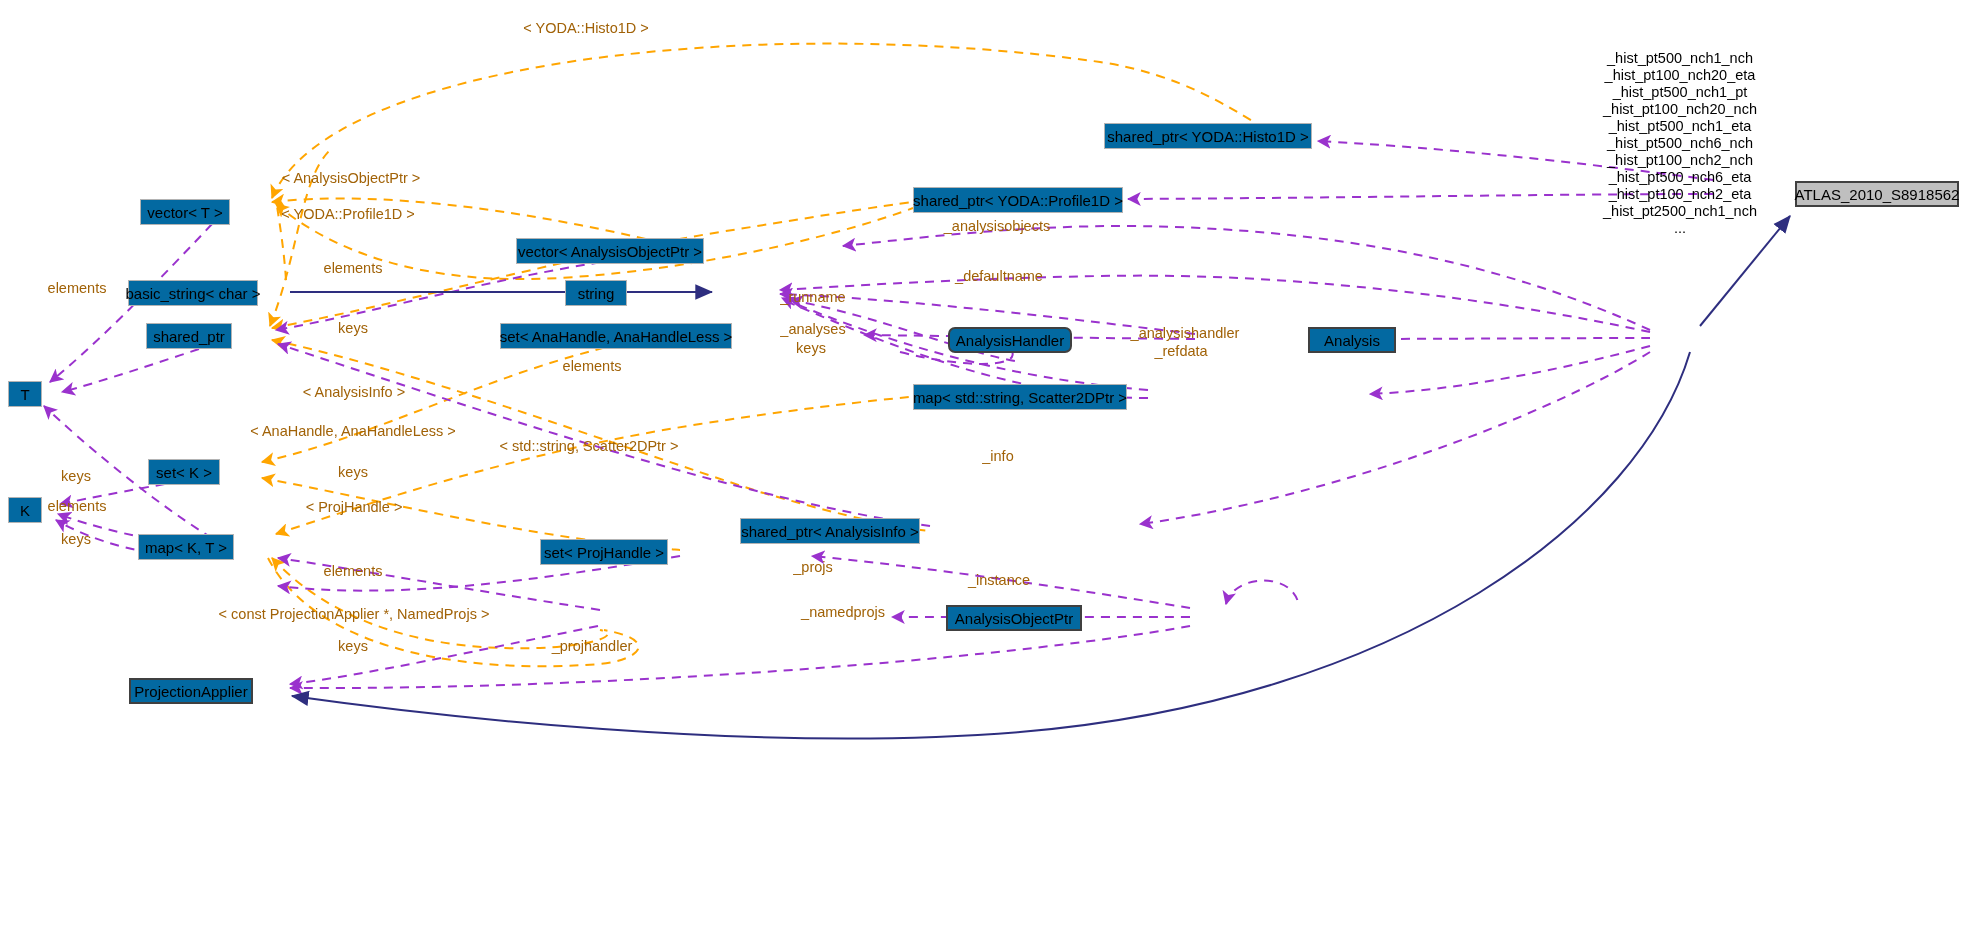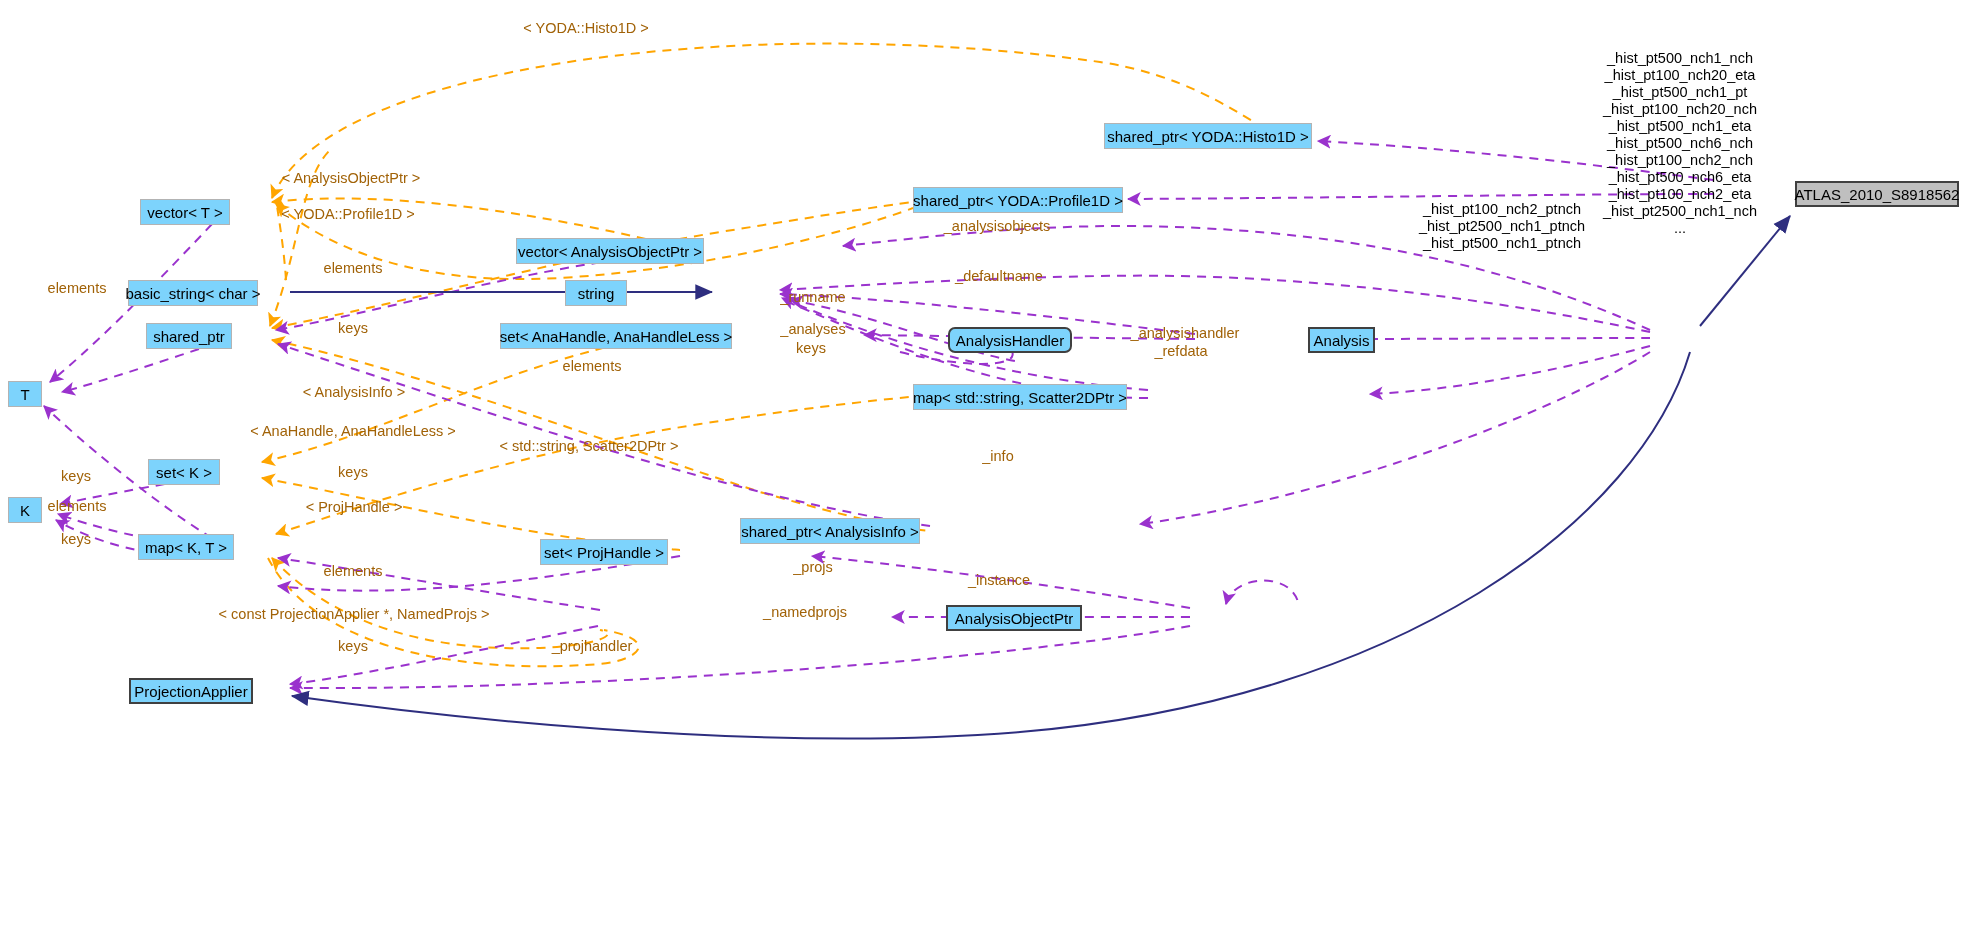--- a/index.html
+++ b/index.html
@@ -20,21 +20,21 @@
     position: absolute;
     left: 0;
     top: 0;
     width: 1971px;
     height: 926px;
   }
   .node {
     position: absolute;
     box-sizing: border-box;
     border: 1px solid #b3b3b3;
-    background: #7dd3fc;
+    background: #0369a1;
     color: #000000;
     font-size: 15px;
     line-height: 1;
     display: flex;
     align-items: center;
     justify-content: center;
     white-space: nowrap;
     padding: 0 9px;
     height: 26px;
     z-index: 5;
@@ -207,21 +207,21 @@
     </div>
 
   <div class="node" style="left:500px;top:323px;width:232px;">
       <span>set&lt; AnaHandle, AnaHandleLess &gt;</span>
     </div>
 
   <div class="node strong" style="left:948px;top:327px;width:124px;border-radius:7px;">
       <span>AnalysisHandler</span>
     </div>
 
-  <div class="node strong" style="left:1308px;top:327px;width:67px;">
+  <div class="node strong" style="left:1308px;top:327px;width:88px;">
       <span>Analysis</span>
     </div>
 
   <div class="node" style="left:913px;top:384px;width:214px;">
       <span>map&lt; std::string, Scatter2DPtr &gt;</span>
     </div>
 
   <div class="node" style="left:8px;top:381px;width:34px;">
       <span>T</span>
     </div>
@@ -274,38 +274,33 @@
   <div class="edge-label center" style="left:589px;top:438px;">&lt; std::string, Scatter2DPtr &gt;</div>
   <div class="edge-label center" style="left:998px;top:448px;">_info</div>
   <div class="edge-label center" style="left:76px;top:468px;">keys</div>
   <div class="edge-label center" style="left:353px;top:464px;">keys</div>
   <div class="edge-label center" style="left:354px;top:499px;">&lt; ProjHandle &gt;</div>
   <div class="edge-label center" style="left:77px;top:498px;">elements</div>
   <div class="edge-label center" style="left:76px;top:531px;">keys</div>
   <div class="edge-label center" style="left:813px;top:559px;">_projs</div>
   <div class="edge-label center" style="left:353px;top:563px;">elements</div>
   <div class="edge-label center" style="left:999px;top:572px;">_instance</div>
-  <div class="edge-label center" style="left:805px;top:604px;">_namedprojs</div>
+  <div class="edge-label center" style="left:843px;top:604px;">_namedprojs</div>
   <div class="edge-label center" style="left:354px;top:606px;">&lt; const ProjectionApplier *, NamedProjs &gt;</div>
   <div class="edge-label center" style="left:353px;top:638px;">keys</div>
   <div class="edge-label center" style="left:592px;top:638px;">_projhandler</div>
 
   <div class="multilabel" style="left:1680px;top:5px;">
     <div>_hist_pt500_nch1_nch</div>
     <div>_hist_pt100_nch20_eta</div>
     <div>_hist_pt500_nch1_pt</div>
     <div>_hist_pt100_nch20_nch</div>
     <div>_hist_pt500_nch1_eta</div>
     <div>_hist_pt500_nch6_nch</div>
     <div>_hist_pt100_nch2_nch</div>
     <div>_hist_pt500_nch6_eta</div>
     <div>_hist_pt100_nch2_eta</div>
     <div>_hist_pt2500_nch1_nch</div>
     <div>...</div>
   </div>
 
-  <div class="multilabel" style="left:1502px;top:156px;">
-    <div>_hist_pt100_nch2_ptnch</div>
-    <div>_hist_pt2500_nch1_ptnch</div>
-    <div>_hist_pt500_nch1_ptnch</div>
-  </div>
 
 </div>
 
 </body></html>

